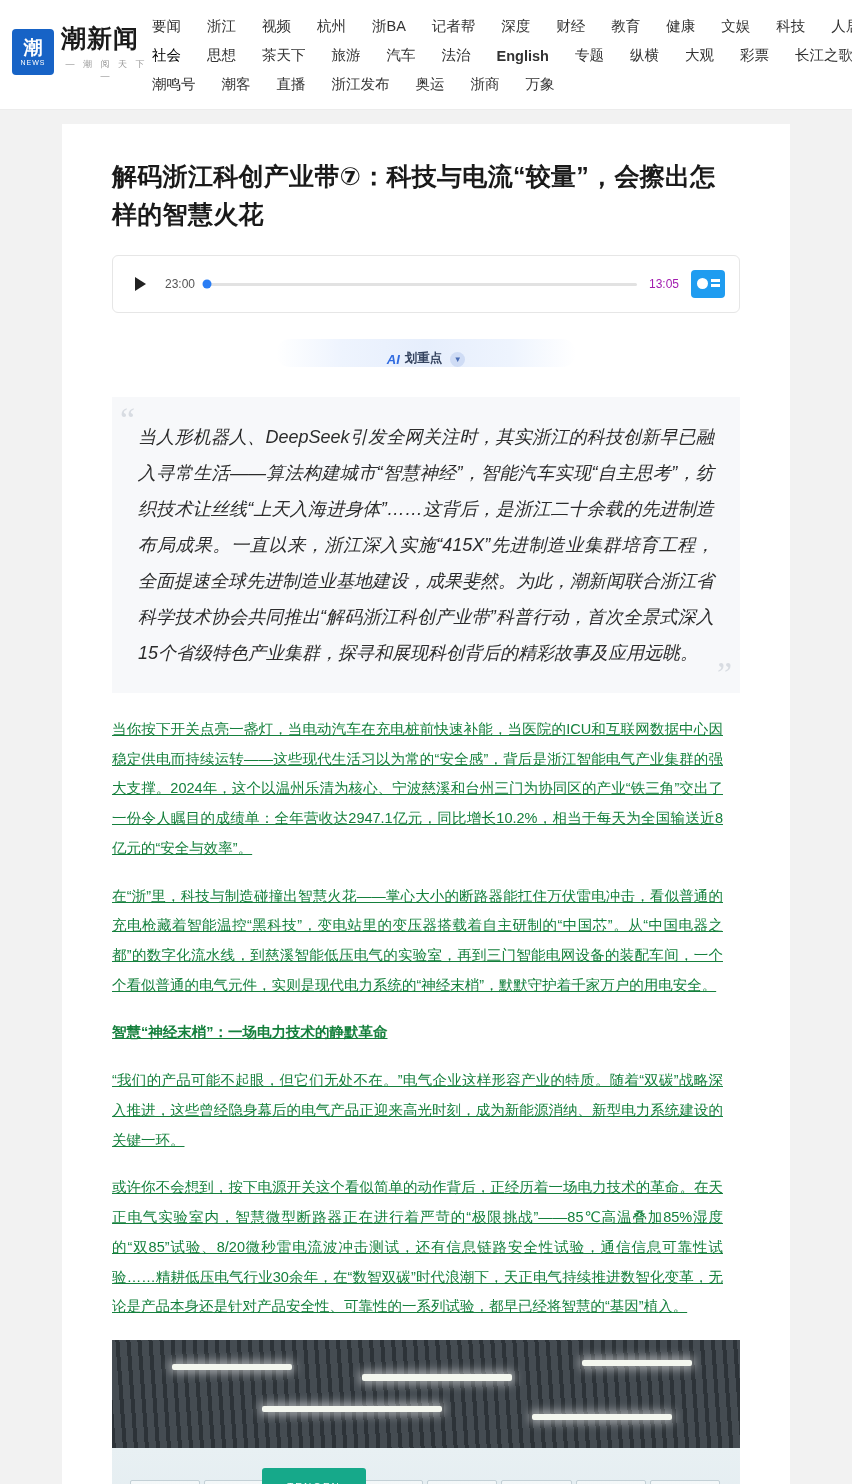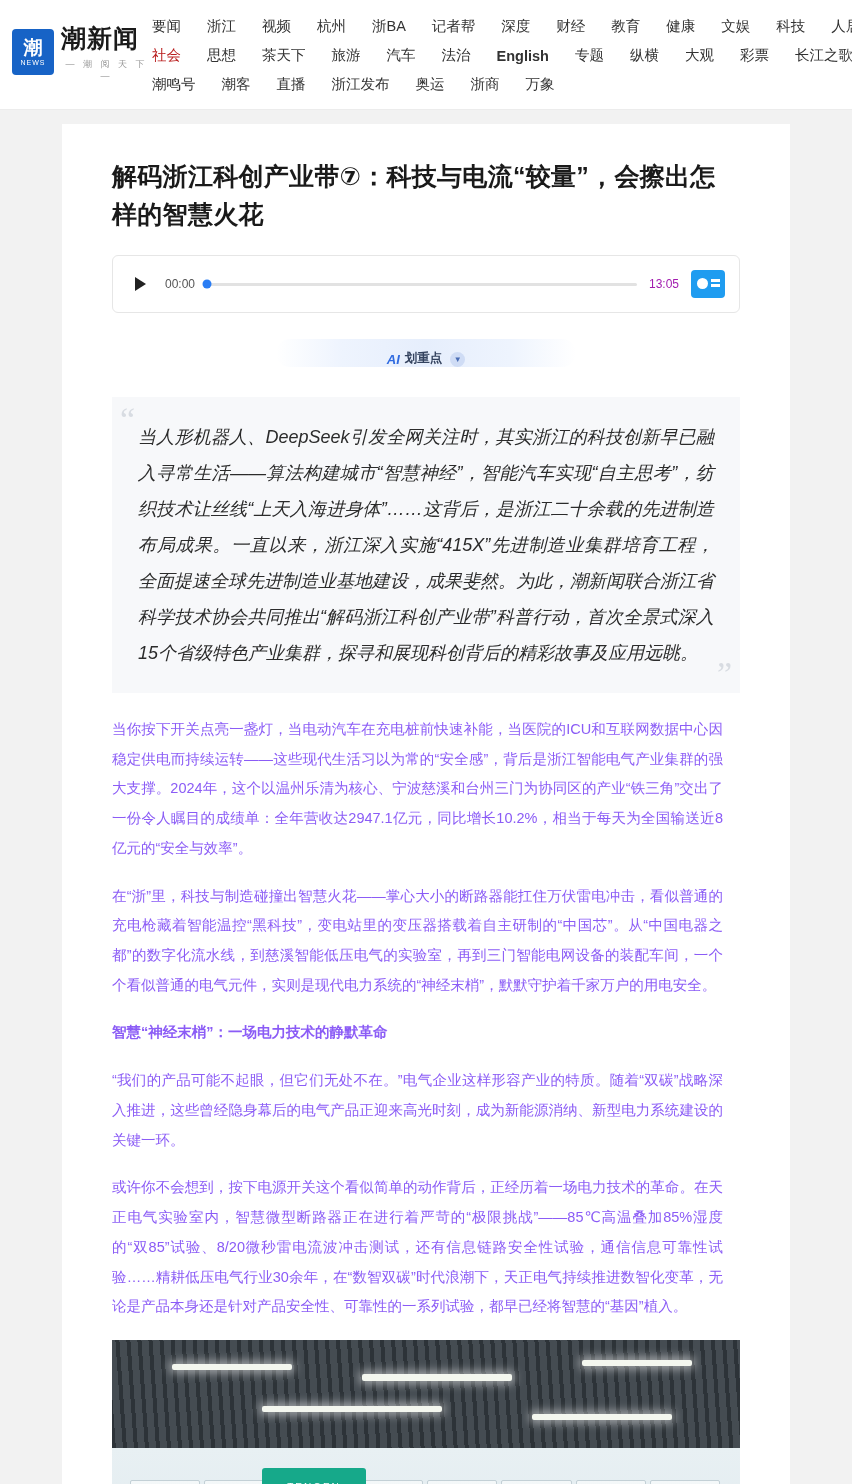--- a/index.html
+++ b/index.html
@@ -64,21 +64,21 @@
     align-items: center;
     height: 29px;
     white-space: nowrap;
   }
   .nav-item {
     font-size: 14.5px;
     color: #333;
     margin-right: 26px;
     cursor: pointer;
   }
-  .nav-item.accent { color: #b91c1c; }
+  .nav-item.accent { color: #000000; }
   .nav-item.bold { font-weight: bold; }
 
   
   .page-wrap {
     width: 852px;
     display: flex;
     justify-content: center;
     padding-top: 14px;
   }
   .article-card {
@@ -226,23 +226,24 @@
     line-height: 2.0;
     color: #2b2b2b;
     text-align: justify;
     font-style: italic;
   }
 
   
   .body-p {
     font-size: 14.5px;
     line-height: 2.05;
-    color: #8b5cf6;
+    color: #15803d;
     margin: 0 17px 18px 0;
     text-align: justify;
+    text-decoration: underline;
   }
   .body-p.strong {
     font-weight: bold;
   }
 
   .figure {
     width: 100%;
     margin: 8px 0 0 0;
   }
   .photo {
@@ -365,21 +366,21 @@
 
     <h1 class="title">解码浙江科创产业带⑦：科技与电流“较量”，会擦出怎样的智慧火花</h1>
 
 
     <div class="audio-player">
       <div class="play-btn">
         <svg width="16" height="16" viewBox="0 0 16 16">
             <polygon points="3,1 14,8 3,15" fill="#222"></polygon>
           </svg>
       </div>
-      <div class="time">00:00</div>
+      <div class="time">23:00</div>
       <div class="track">
         <div class="knob"></div>
       </div>
       <div class="time-total">13:05</div>
       <div class="radio-icon"></div>
     </div>
 
     <div class="ai-bar">
       <div class="ai-pill">
         <span class="ai-logo">AI</span>

